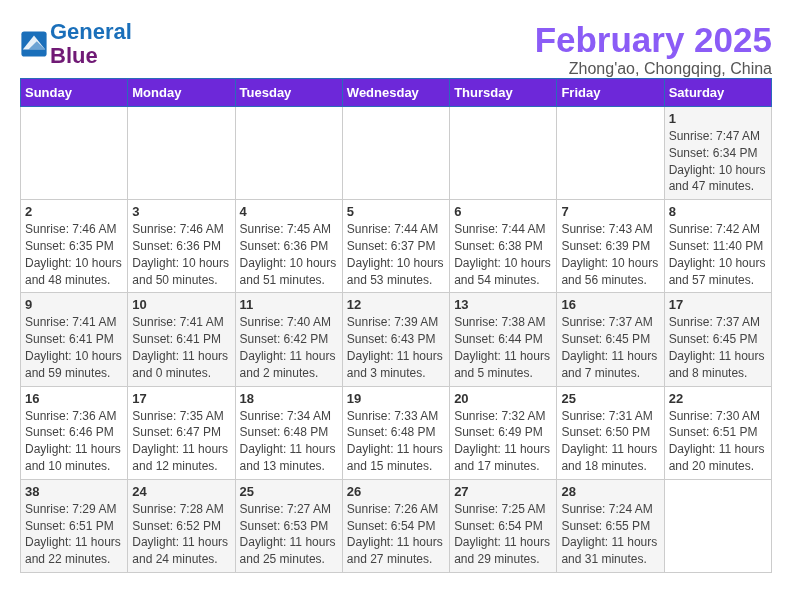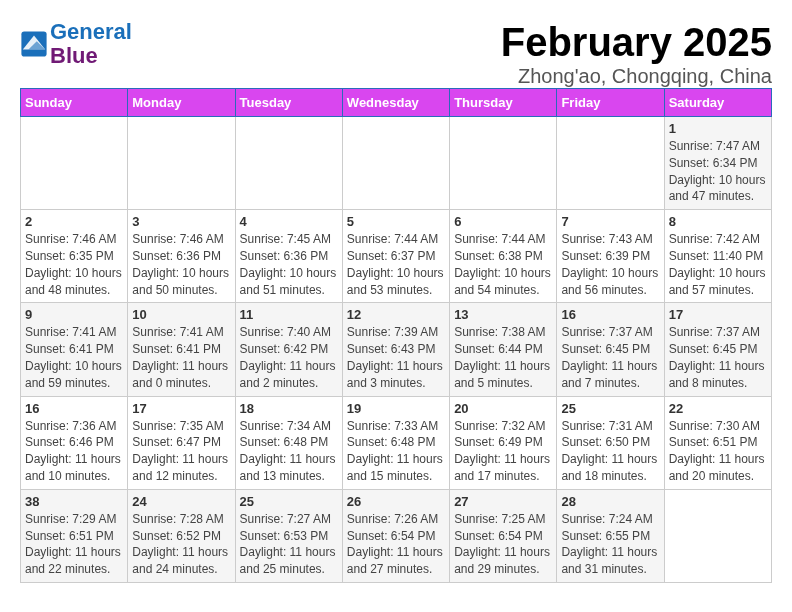--- a/index.html
+++ b/index.html
@@ -30,35 +30,35 @@
     }
     .logo-icon {
       width: 28px;
       height: 28px;
       margin-right: 2px;
     }
     .title-block {
       text-align: right;
     }
     .month-title {
-      font-size: 40px;
+      font-size: 35px;
       font-weight: bold;
-      color: #000000;
+      color: #8b5cf6;
     }
     .location-title {
-      font-size: 20px;
+      font-size: 16px;
       color: #555;
     }
     table {
       width: 100%;
       border-collapse: collapse;
       table-layout: fixed;
     }
     thead tr th {
-      background-color: #d946ef;
+      background-color: #6d28d9;
       color: #fff;
       font-size: 13px;
       padding: 6px 4px;
       text-align: left;
       border: 1px solid #2a6abb;
     }
     tbody tr td {
       border: 1px solid #ccc;
       vertical-align: top;
       padding: 4px;

